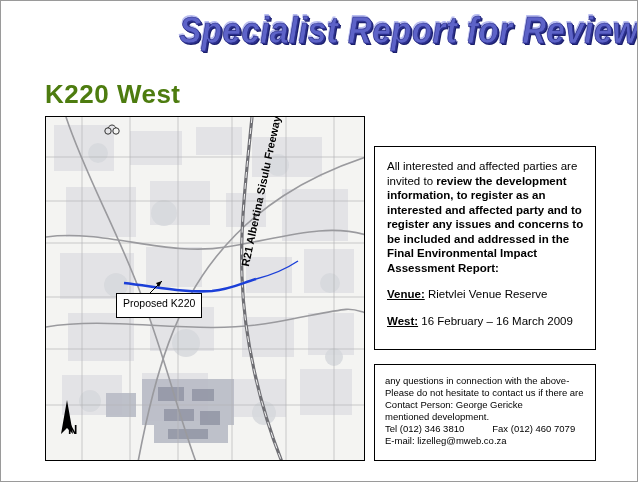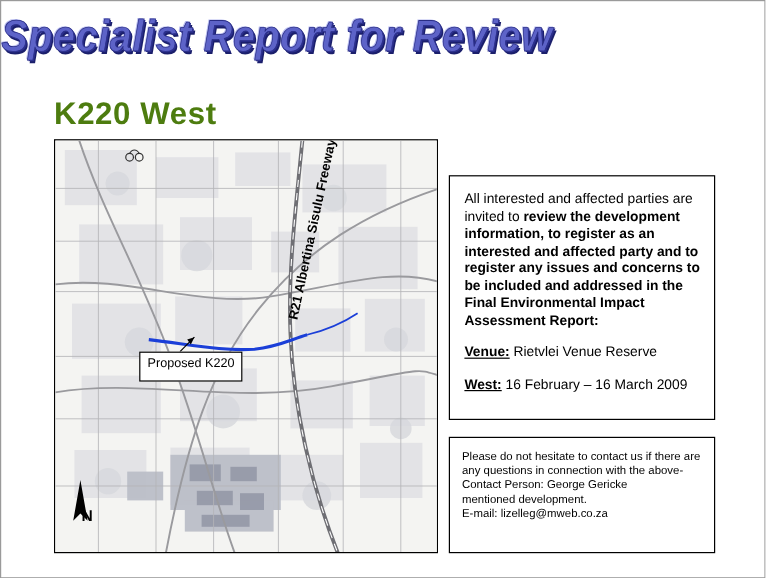--- a/index.html
+++ b/index.html
@@ -19,21 +19,21 @@
     box-sizing: border-box;
     overflow: hidden;
   }
 
   
   .title-wrap {
     position: absolute;
     left: 0;
     top: 8px;
     width: 638px;
-    text-align: left;
+    text-align: right;
   }
   .title {
     display: inline-block;
     font-family: "Liberation Sans", sans-serif;
     font-size: 33px;
     font-weight: bold;
     font-style: italic;
     letter-spacing: 0.5px;
     color: #5d63c8;
     text-shadow:
@@ -319,26 +319,36 @@
       <span class="lbl">Venue:</span>
       <span>Rietvlei Venue Reserve</span>
     </div>
     <div class="row">
       <span class="lbl">West:</span>
       <span>16 February – 16 March 2009</span>
     </div>
   </div>
 
   <div class="contact">
+    <p>any questions in connection  with the above-</p>
     <p>Please do not hesitate to contact us if there are</p>
-    <p>any questions in connection  with the above-</p>
     <p>
       <span>Contact Person:</span>
       <span>George Gericke</span>
     </p>
     <p>mentioned development.</p>
+    <p class="tel-row">
+      <span>
+        <span>Tel</span>
+        <span>(012) 346 3810</span>
+      </span>
+      <span>
+        <span>Fax</span>
+        <span>(012) 460 7079</span>
+      </span>
+    </p>
     <p>
       <span>E-mail:</span>
       <span>lizelleg@mweb.co.za</span>
     </p>
   </div>
 
 </div>
 
 </body></html>

